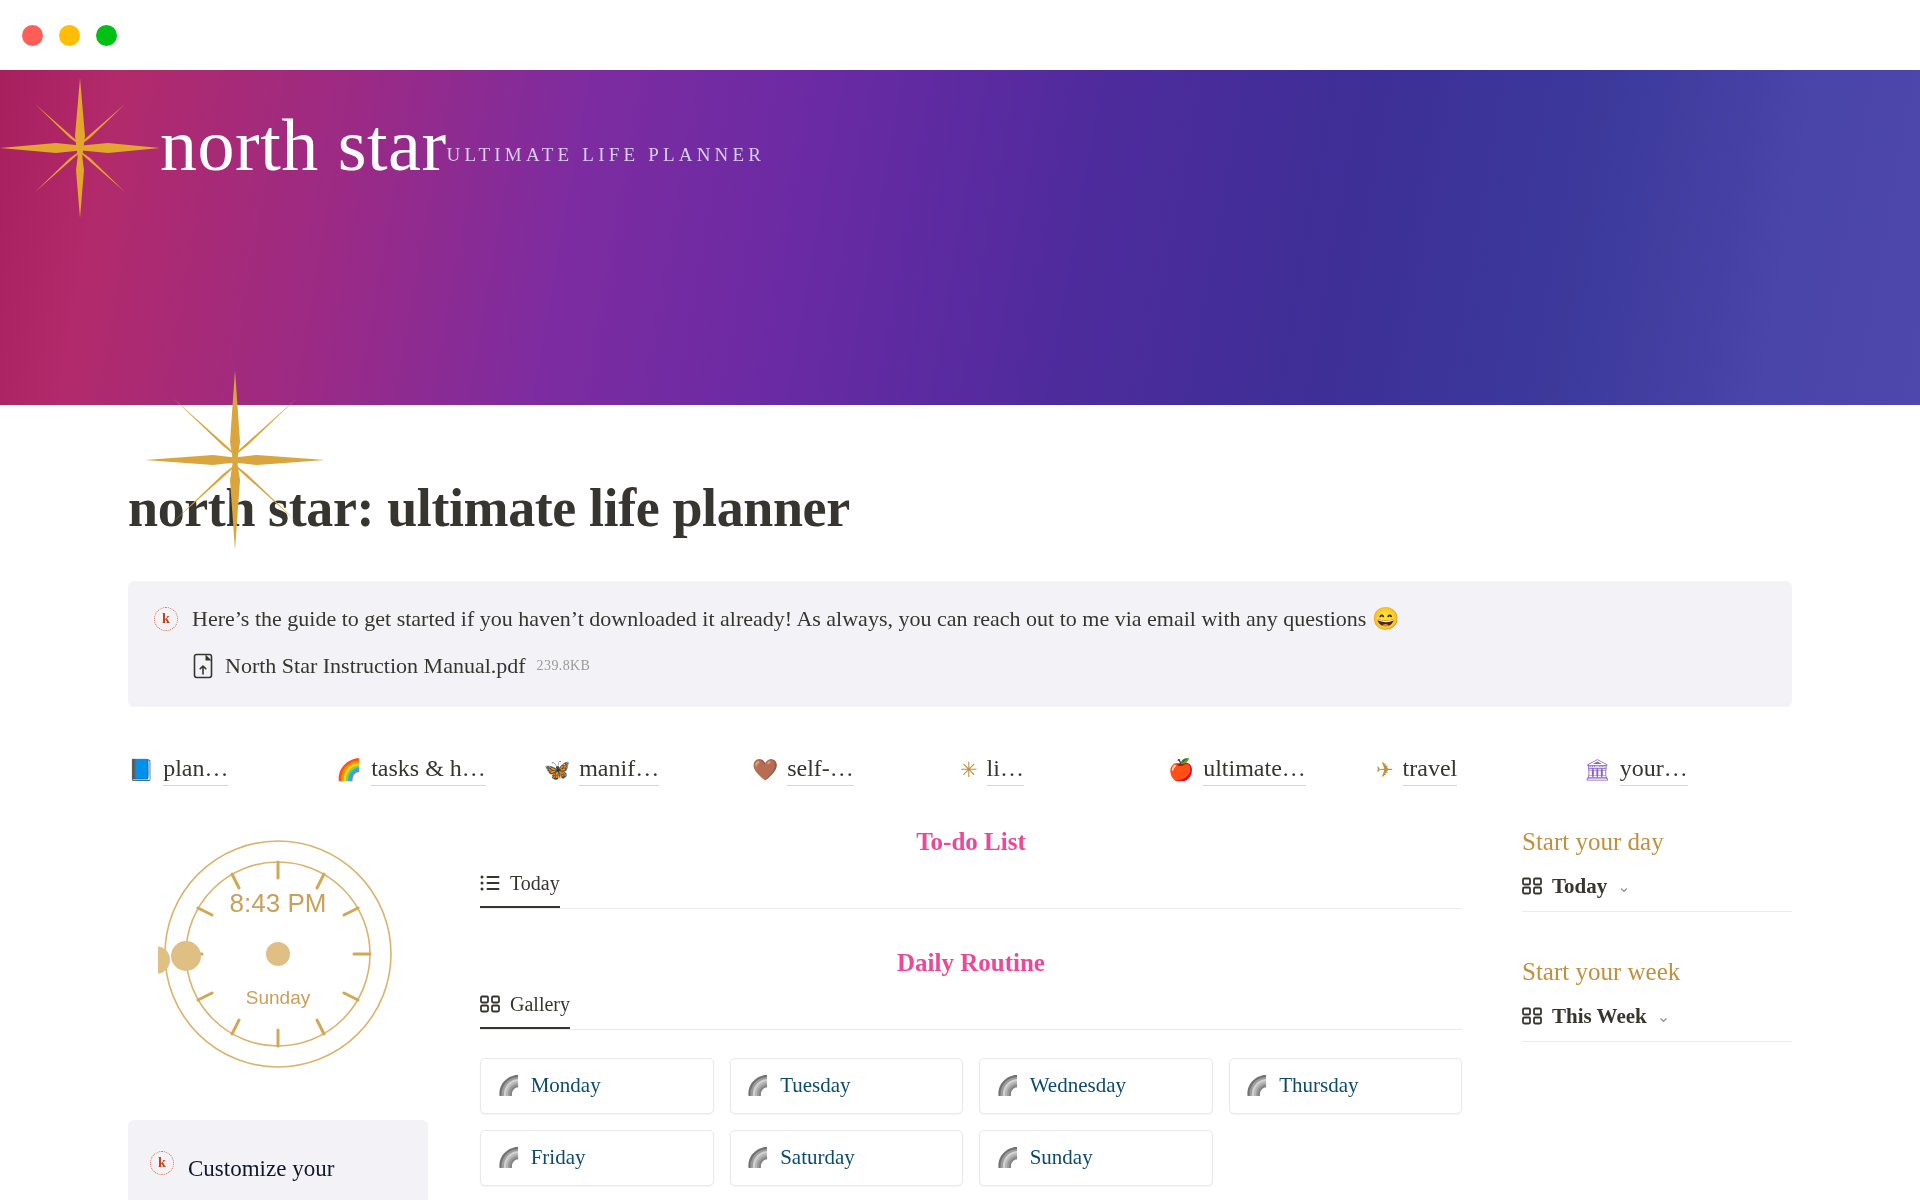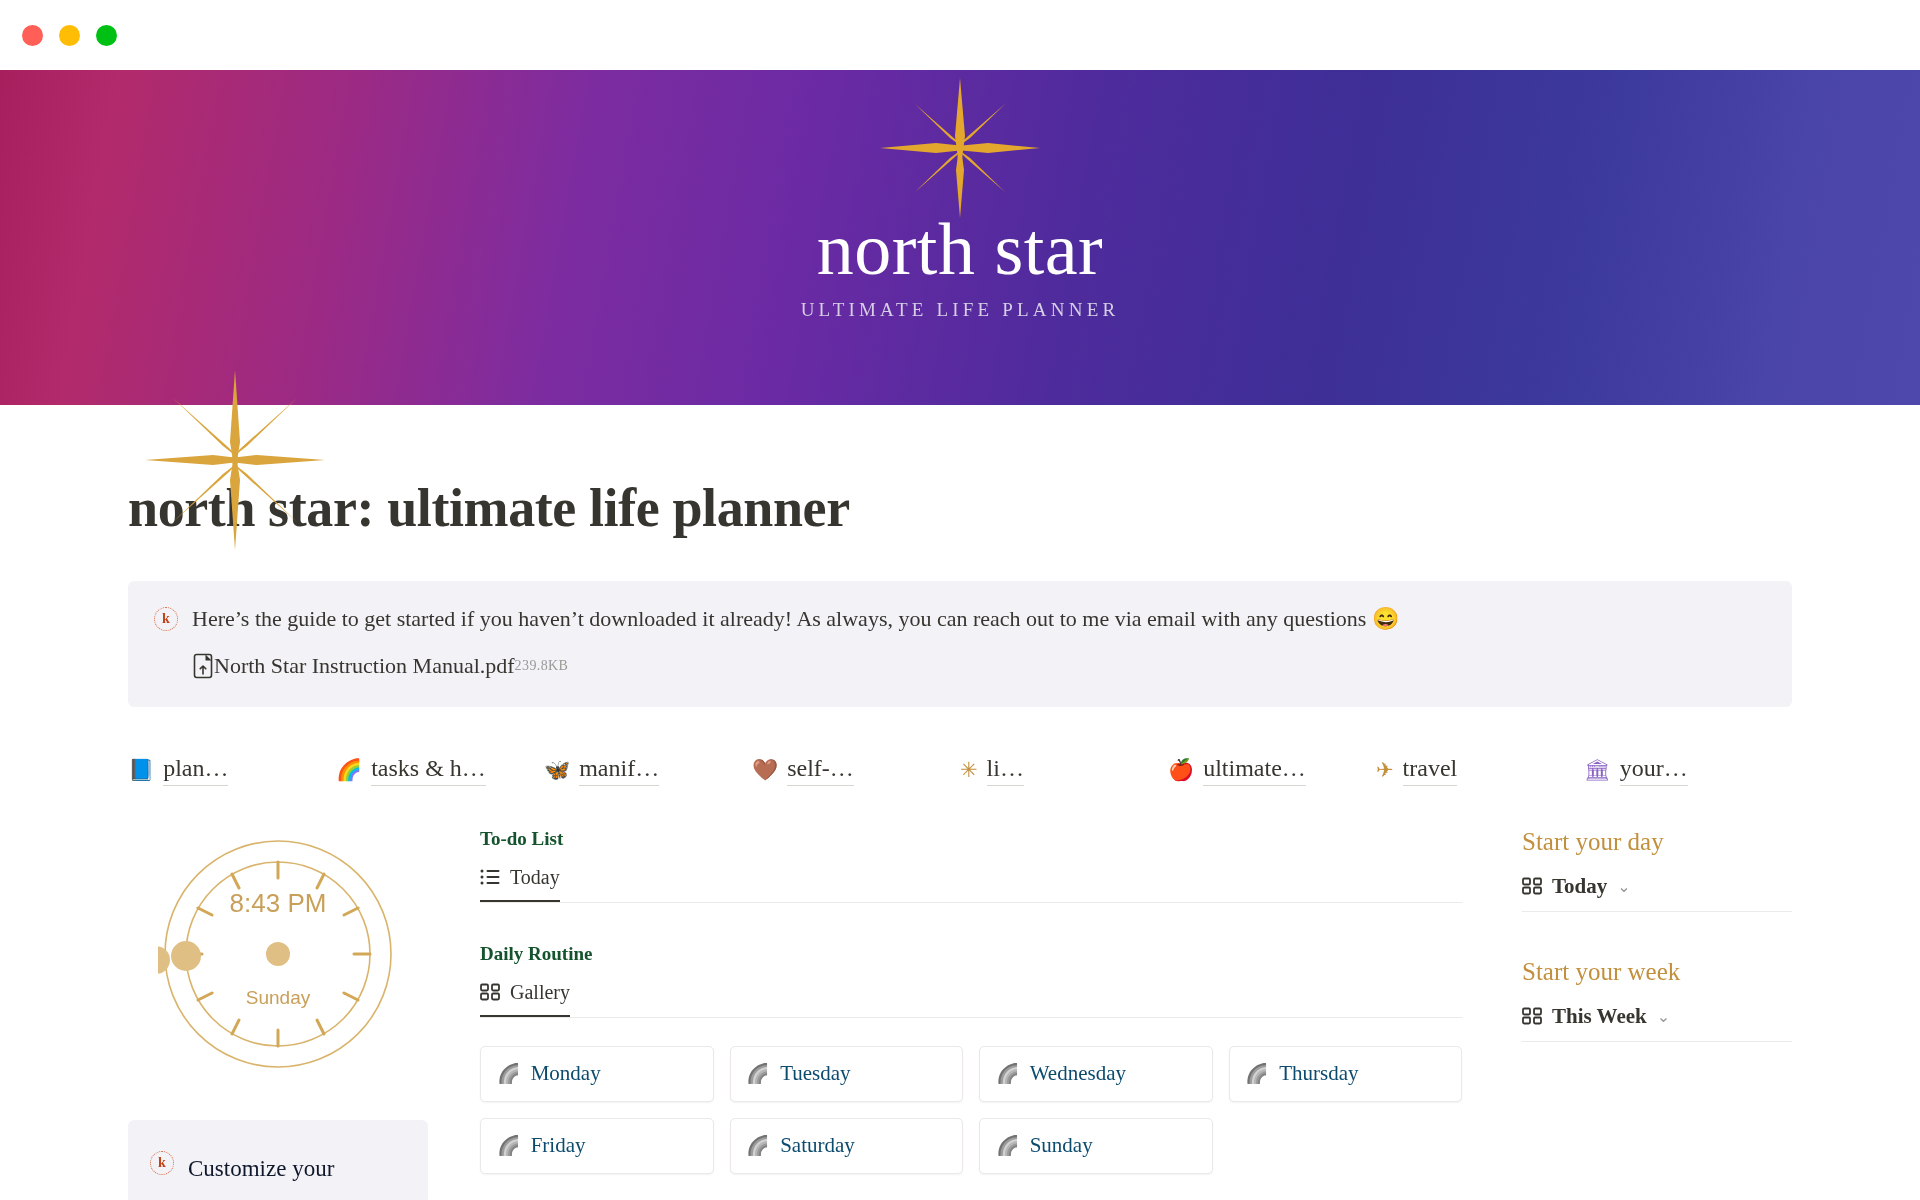--- a/index.html
+++ b/index.html
@@ -38,23 +38,22 @@
         #3c3a9c 82%,
         #4a45a8 92%,
         #4e47ac 100%);
     overflow: visible;
   }
   .banner-inner {
     position: absolute; inset: 0; overflow: hidden;
   }
   .brand {
     position: absolute; left: 0; right: 0; top: 0;
-    display: flex; flex-direction: column; align-items: center;
+    display: flex; align-items: center;
     padding-top: 8px;
-    justify-content: flex-end;
   }
   .brand-star { width: 160px; height: 140px; display:block; }
   .brand-name {
     color: #ffffff;
     font-family: "Liberation Serif", "DejaVu Serif", serif;
     font-size: 74px;
     line-height: 1;
     letter-spacing: 0.5px;
     font-weight: 400;
     margin-top: -6px;
@@ -102,21 +101,21 @@
     border: 1.6px dotted #d9693f;
     color: #c0441c; font-weight: 700; font-size: 14px;
     display: flex; align-items: center; justify-content: center;
     flex: 0 0 auto; margin-top: 4px;
     font-family: "Liberation Serif", serif;
   }
   .callout-text {
     font-size: 22px; color: #37352f; line-height: 1.45;
   }
   .file-row {
-    display: flex; align-items: center; gap: 0;
+    display: flex; align-items: center; gap: 11px;
     margin-top: 18px; margin-left: 38px;
   }
   .file-icon { width: 22px; height: 26px; flex: 0 0 auto; }
   .file-name { font-size: 22px; color: #37352f; }
   .file-size { font-size: 14px; color: #9b9a97; letter-spacing: .4px; }
 
   
   .tabstrip {
     display: flex;
     margin-top: 48px;
@@ -153,22 +152,23 @@
     margin-top: 46px;
     background: #f3f2f7;
     border-radius: 6px;
     padding: 20px 22px 22px 22px;
     display: flex; align-items: center; gap: 14px;
   }
   .mini-callout .mc-text { font-size: 23px; color: #0f172a; margin-top: 16px; }
 
   
   .section-title {
-    font-size: 19px; font-weight: 700; color: #14532d;
-    font-family: "Liberation Serif", "DejaVu Serif", serif;
+    font-size: 25px; font-weight: 700; color: #ec4899;
+    font-family: "Liberation Serif", "DejaVu Serif", serif;
+    text-align: center;
   }
   .view-tabs {
     margin-top: 16px;
     border-bottom: 1.5px solid #eceaea;
   }
   .view-tab {
     display: inline-flex; align-items: center; gap: 10px;
     padding-bottom: 11px;
     border-bottom: 2.5px solid #37352f;
     font-size: 20px; color: #37352f;

